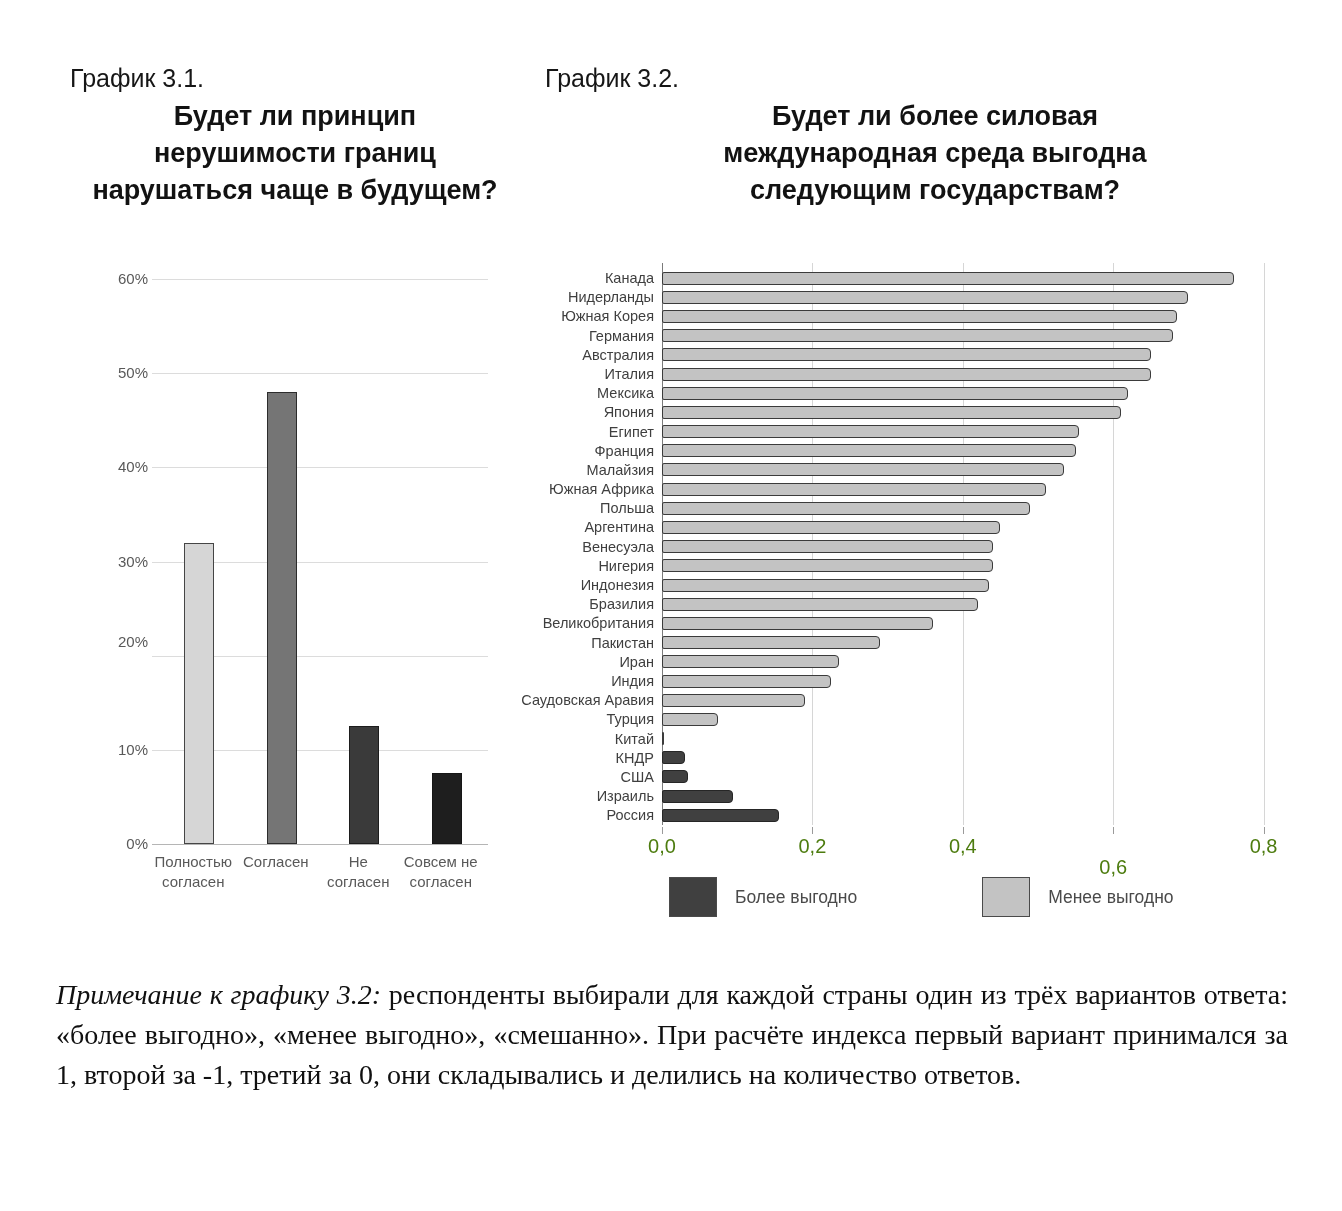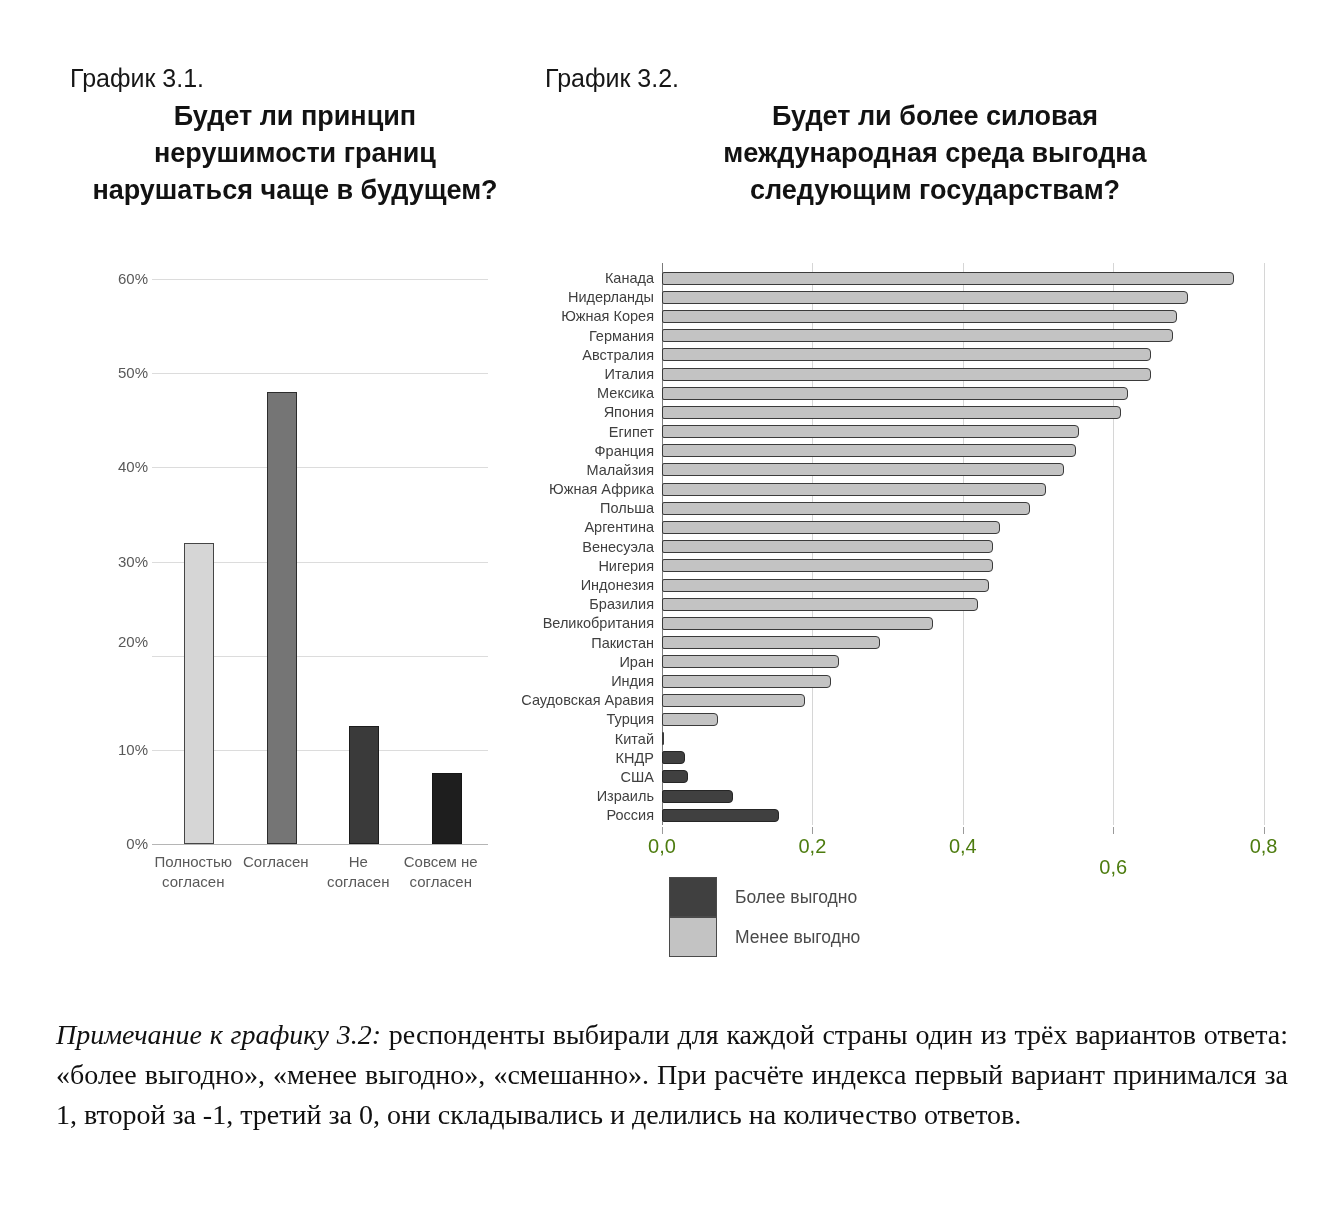--- a/index.html
+++ b/index.html
@@ -52,21 +52,21 @@
     width:148px;flex:none;box-sizing:border-box;padding-right:8px;
     text-align:right;font-size:14.5px;line-height:19.2px;color:#3f3f3f;white-space:nowrap;
   }
   .c2track{position:relative;flex:1;}
   .hbar{position:absolute;left:0;top:2.6px;height:13px;box-sizing:border-box;border-radius:2px 4px 4px 2px;}
   .hbar.less{border:1px solid #3b3b3b;}
   .hbar.more{border:1px solid #262626;}
   .c2axis{position:relative;height:36px;margin-left:148px;}
   .tmark{position:absolute;top:2px;height:7px;width:1px;background:#9a9a9a;}
   .xtick{position:absolute;top:10px;width:40px;text-align:center;font-size:20px;color:#4d7c0f;}
-  .c2legend{display:flex;margin-top:16px;margin-left:155px;flex-direction:column;}
+  .c2legend{display:flex;margin-top:16px;margin-left:155px;}
   .litem{display:flex;align-items:center;margin-right:125px;}
   .lswatch{width:48px;height:40px;box-sizing:border-box;border:1px solid #4a4a4a;flex:none;}
   .llabel{padding-left:18px;font-size:17.5px;color:#4a4a4a;white-space:nowrap;}
   
   .note{
     margin:58px 54px 0 56px;width:1232px;
     font-family:"Liberation Serif",serif;
     font-size:28px;line-height:40px;color:#101010;
     text-align:justify;
   }

